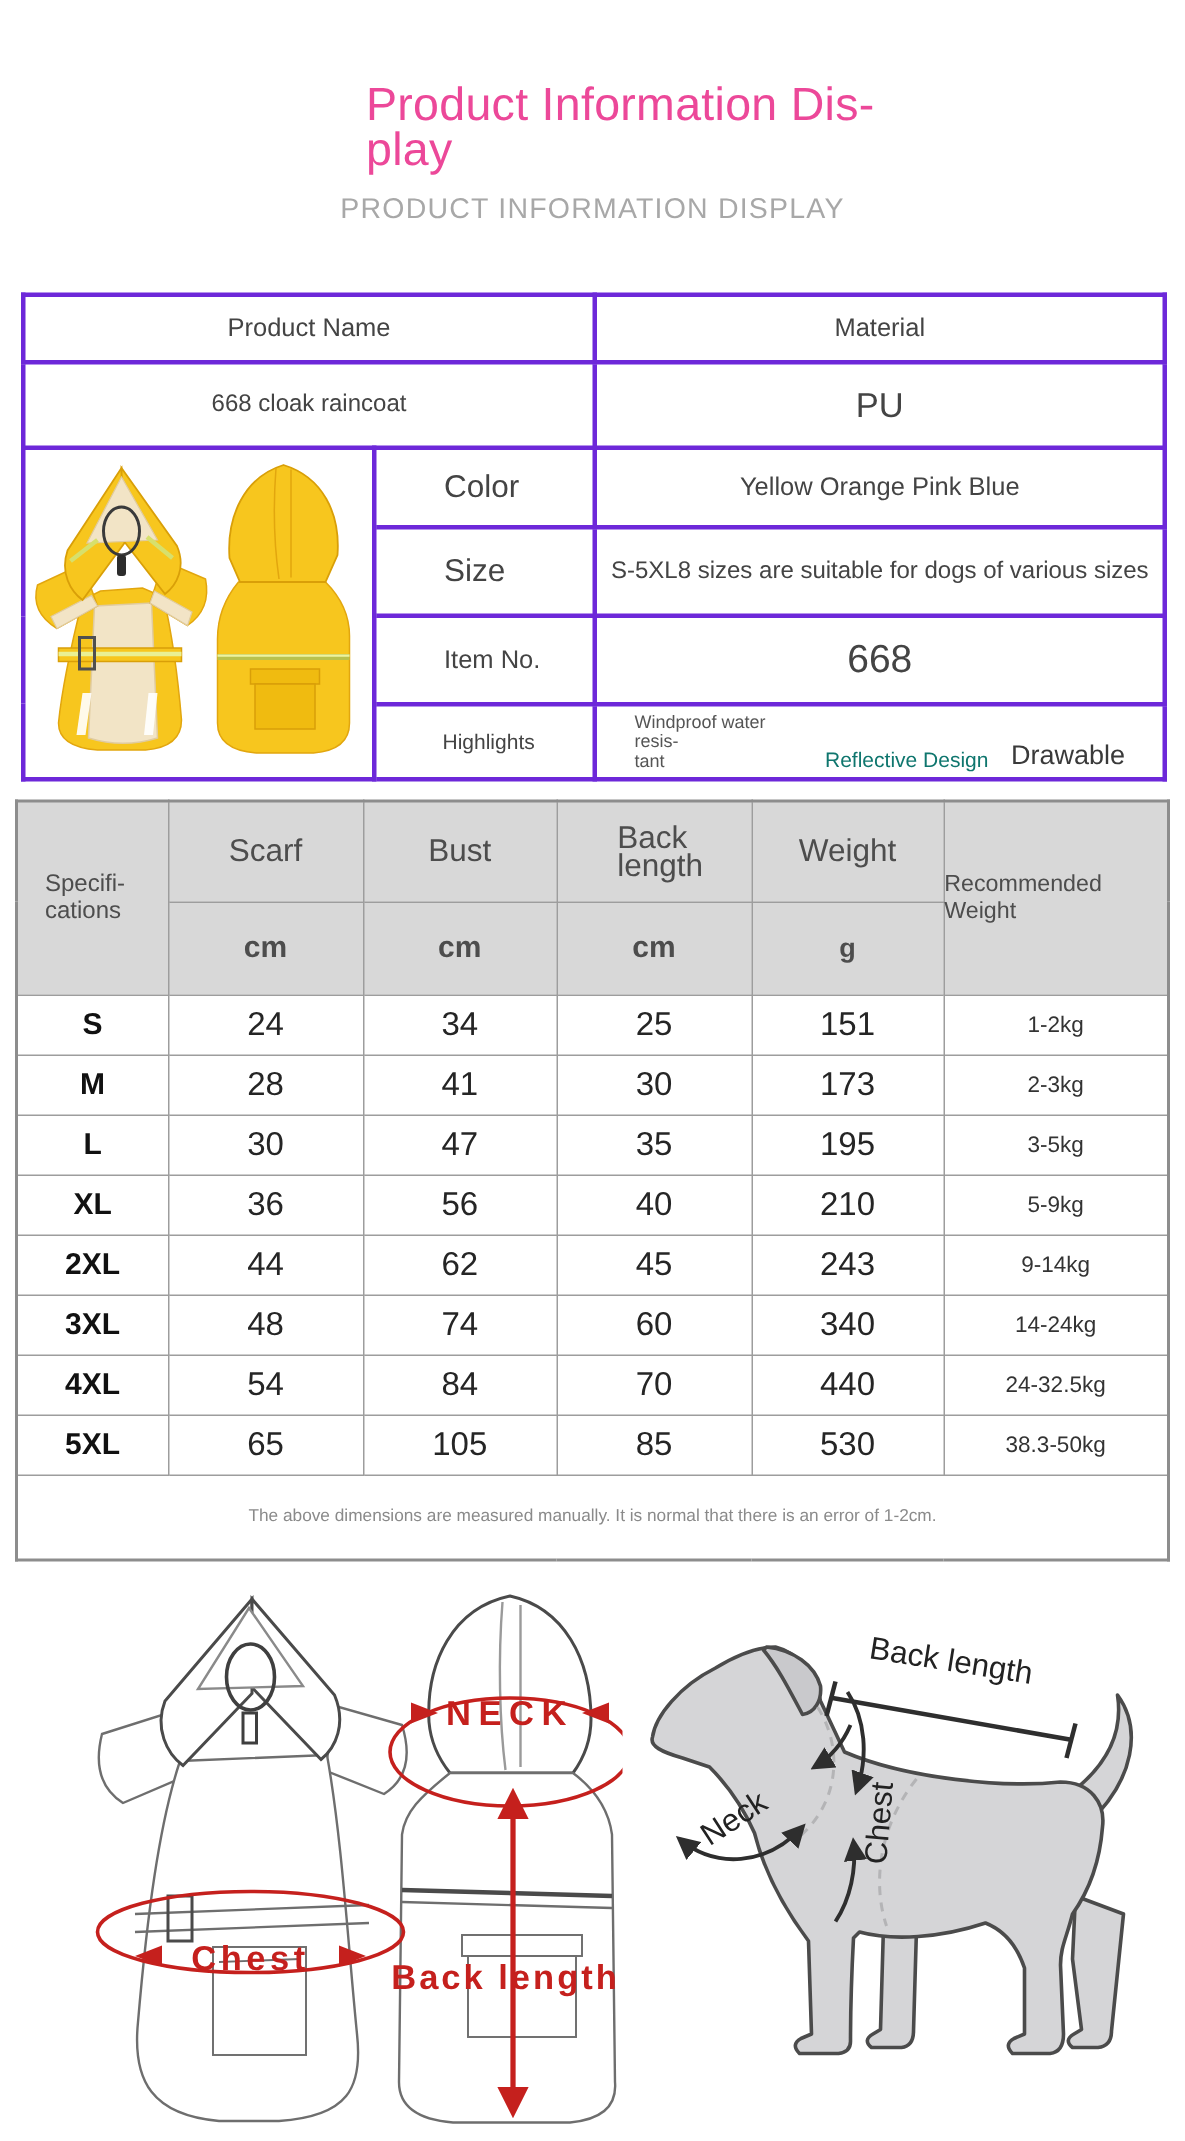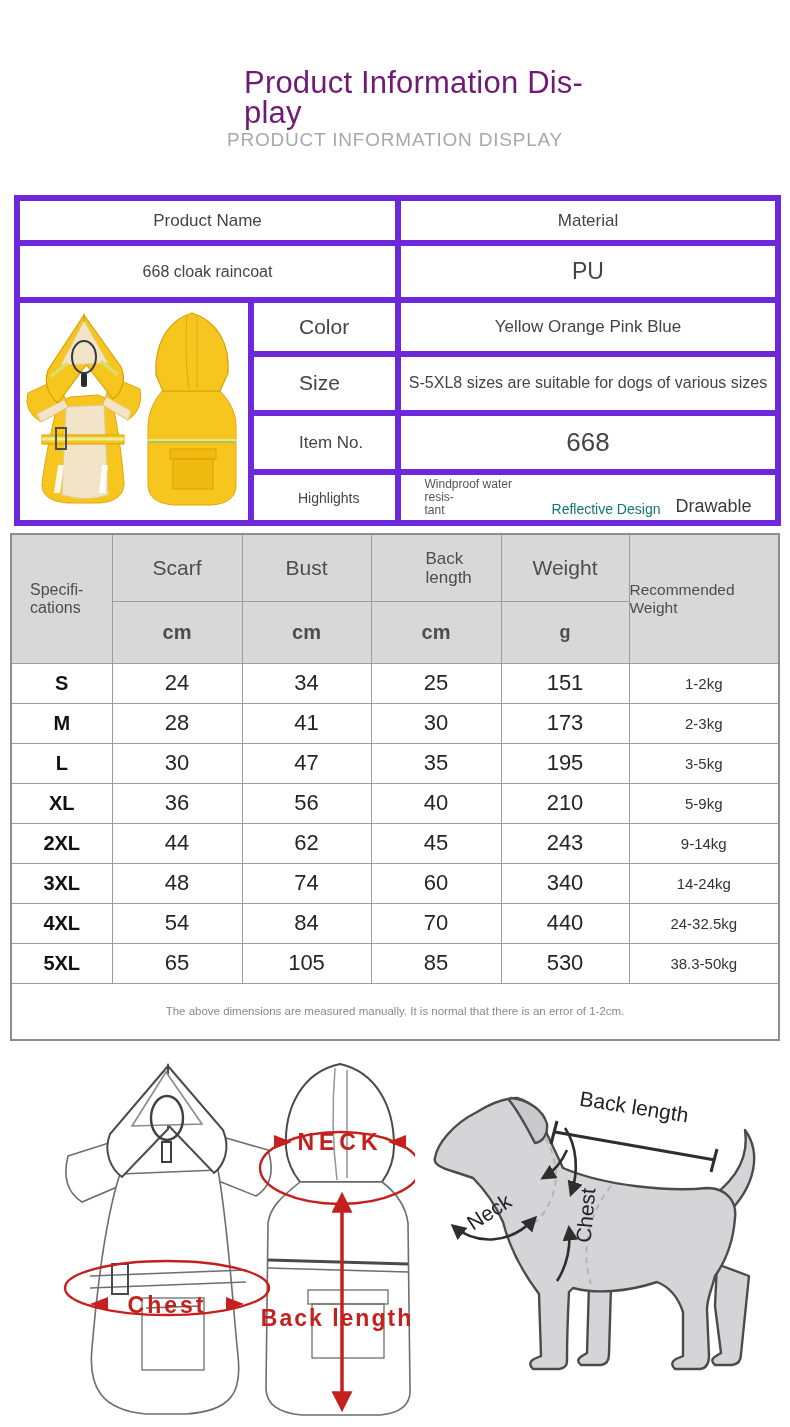--- a/index.html
+++ b/index.html
@@ -1,28 +1,28 @@
 <!DOCTYPE html>
 <html><head>
 <meta charset="utf-8">
 <style>
   * { margin:0; padding:0; box-sizing:border-box; }
   body { background:#fff; font-family:"Liberation Sans", sans-serif; }
   #page { position:relative; width:790px; height:1427px; background:#fff; overflow:hidden; }
 
   
   .title { position:absolute; left:244px; top:55px; font-size:31px; line-height:30px;
-           color:#701a75; letter-spacing:0.2px;margin-top:13px; }
+           color:#ec4899; letter-spacing:0.2px; }
   .subtitle { position:absolute; left:0; top:129px; width:100%; text-align:center;
               font-size:19px; color:#a8a8a8; letter-spacing:0.8px; }
 
   
   table { border-collapse:collapse; table-layout:fixed; }
   #info-table { position:absolute; left:14px; top:195px; width:761px; }
-  #info-table td { border:6px solid #6d28d9; vertical-align:middle; text-align:center;
+  #info-table td { border:3px solid #6d28d9; vertical-align:middle; text-align:center;
                    color:#444; overflow:hidden; }
   #info-table .r1 { height:45px; } #info-table .r2 { height:57px; }
   #info-table .r3 { height:52px; } #info-table .r4 { height:57px; }
   #info-table .r5 { height:57px; } #info-table .r6 { height:49px; }
   .hdr-cell { font-size:17px; color:#333; }
   .pn-value { font-size:16px; color:#4c4c4c; }
   .pu-value { font-size:23px; color:#222; }
   .label-cell { text-align:left !important; padding-left:45px; color:#5a5a5a; }
   .label-color, .label-size { font-size:21px; }
   .label-item { font-size:17px; }
@@ -37,21 +37,21 @@
   .high-3 { font-size:18px; color:#3a3a3a; white-space:nowrap; }
   .img-cell { background:#fff; }
 
   
   #size-table { position:absolute; left:10px; top:533px; width:768px; border:2px solid #8d8d8d; }
   #size-table td { border:1px solid #9d9d9d; vertical-align:middle; text-align:center; }
   #size-table .head td { background:#d8d8d8; color:#4d4d4d; }
   .h1 { height:67px; } .h2 { height:62px; }
   .dr { height:40px; } .nr { height:57px; }
   .col-head { font-size:21px; }
-  .two-line { font-size:17px; line-height:19px; text-align:left !important; padding-left:54px; }
+  .two-line { font-size:21px; line-height:19px; text-align:left !important; padding-left:40px; }
   .spec-head { font-size:16px; line-height:18px; text-align:left !important; padding-left:18px; color:#474747; }
   .rec-head { font-size:15.5px; line-height:18px; text-align:left !important; color:#474747; }
   .unit { font-size:20px; font-weight:bold; color:#1a1a1a; }
   .size-lbl { font-size:20px; font-weight:bold; color:#111; }
   .num { font-size:22px; color:#252525; }
   .rec-val { font-size:15px; color:#333; }
   .note-cell { font-size:11.5px; color:#8a8a8a; }
 
   
   #coat-diagram { position:absolute; left:50px; top:1056px; }

